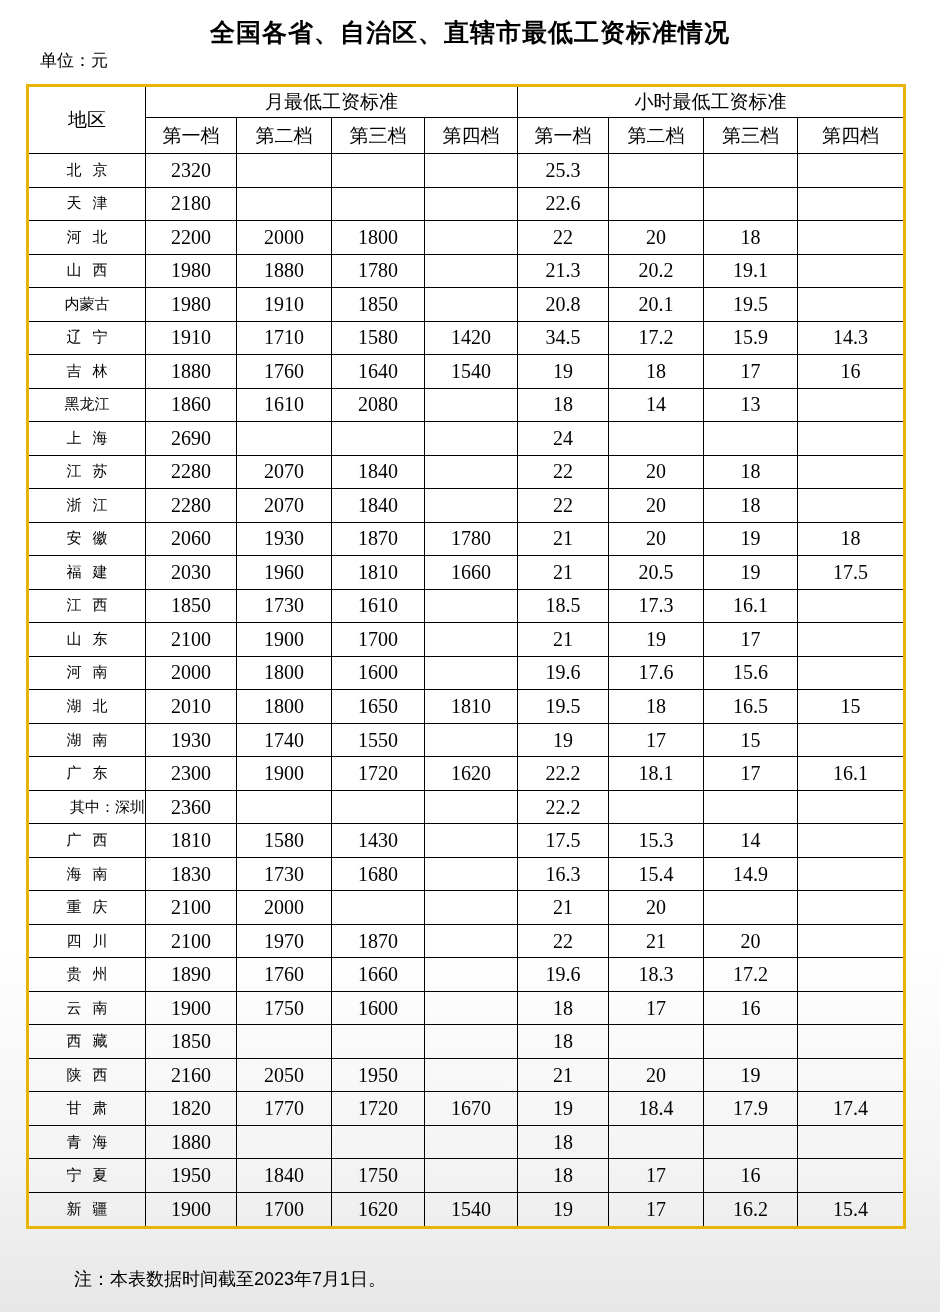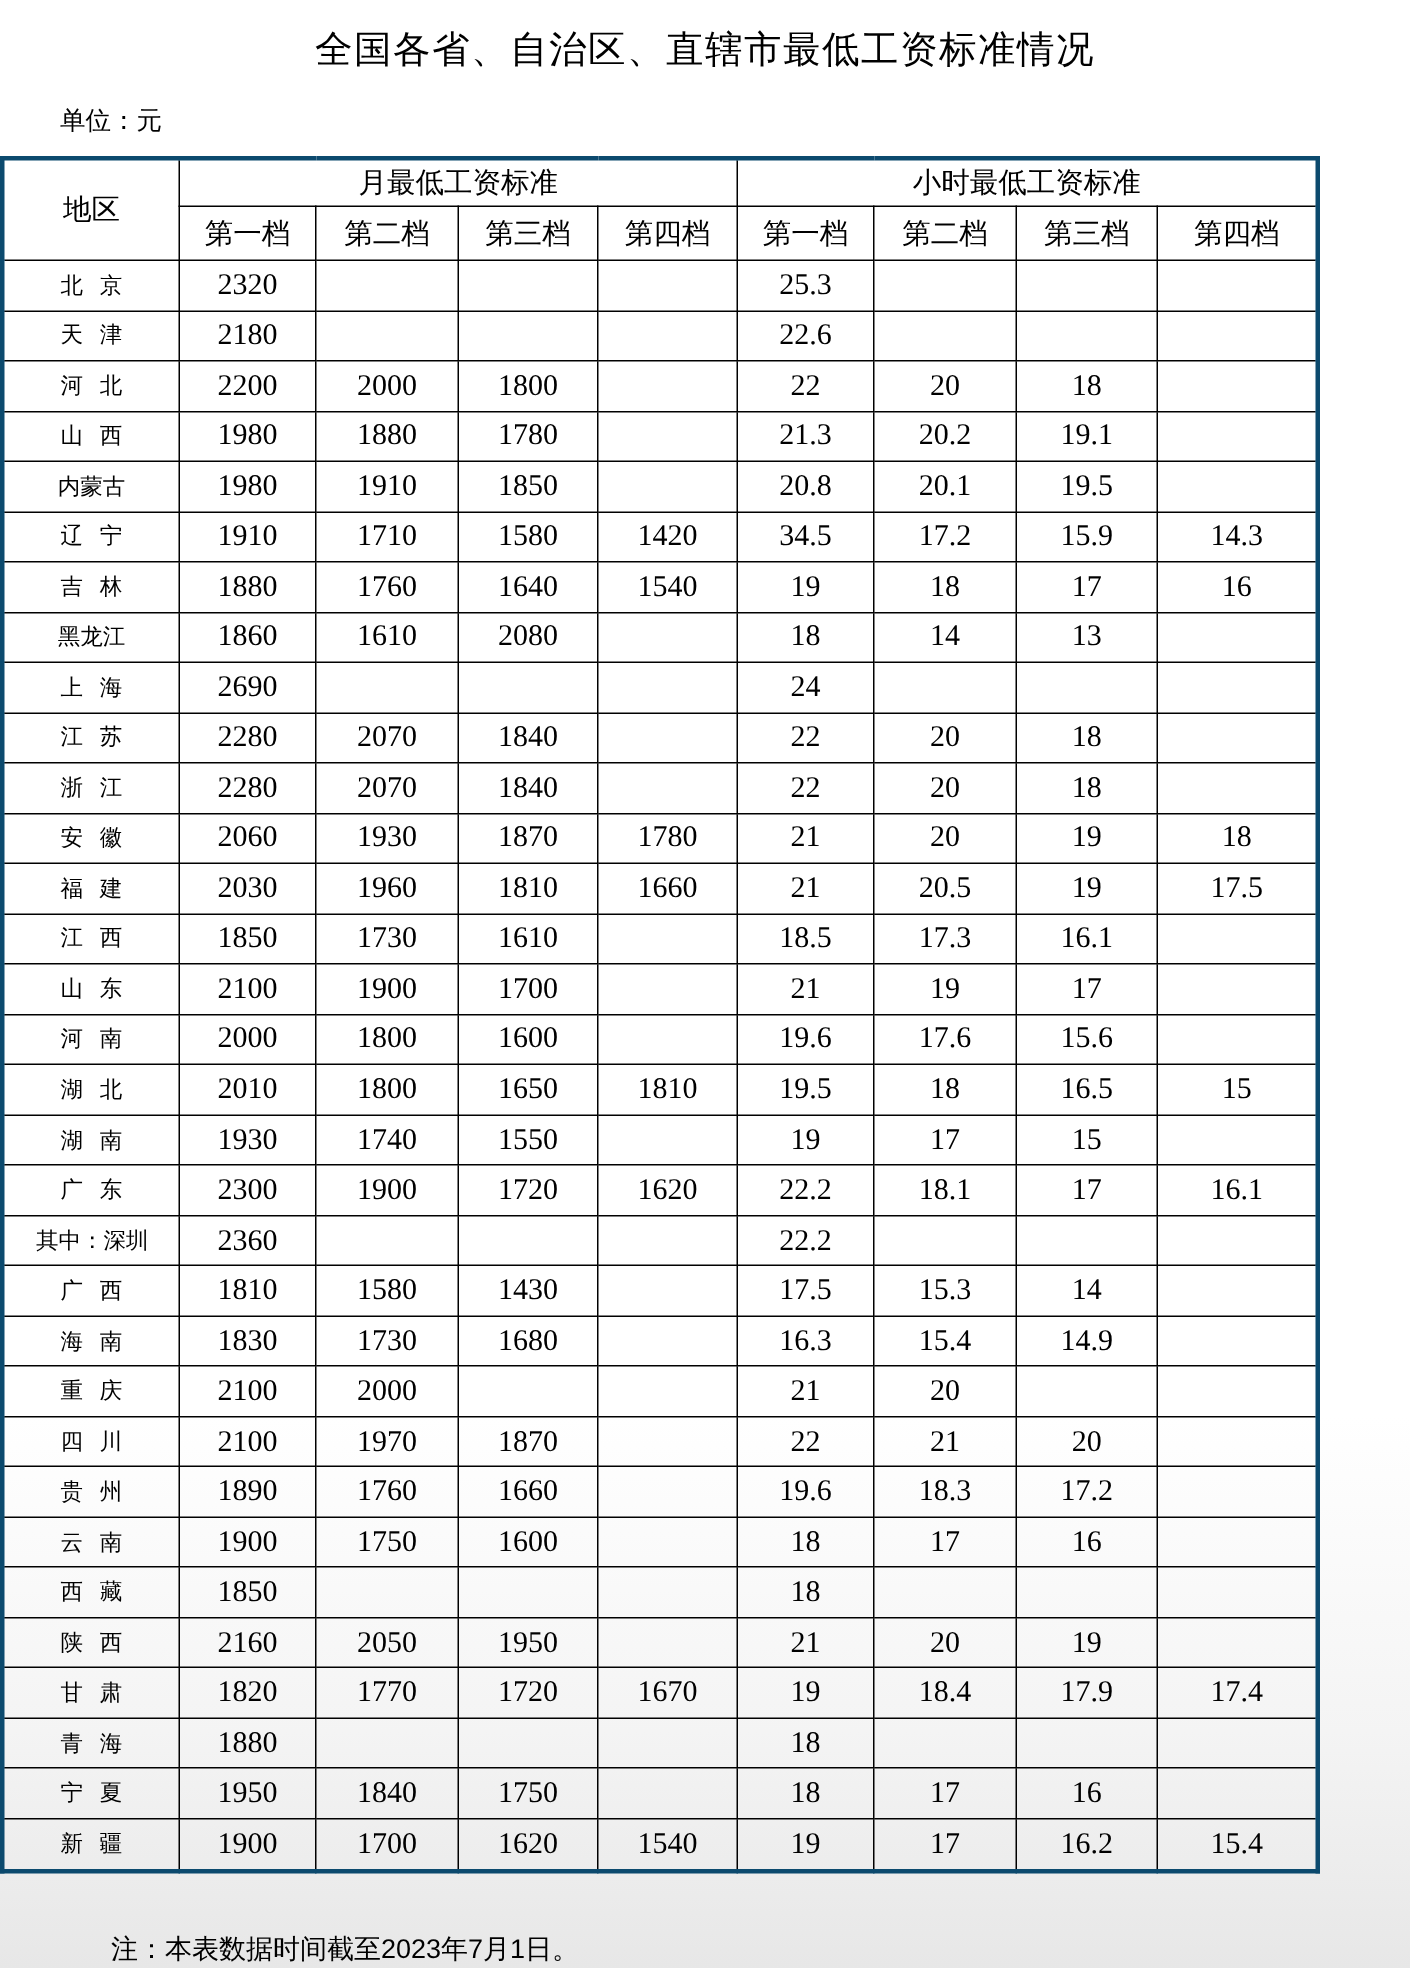--- a/index.html
+++ b/index.html
@@ -6,56 +6,57 @@
   body {
     width: 940px; height: 1312px;
     background: linear-gradient(180deg, #ffffff 0%, #ffffff 72%, #f4f4f4 88%, #e7e7e7 100%);
     font-family: "Liberation Sans", sans-serif;
     color: #000;
     overflow: hidden;
   }
   .page-title {
     text-align: center;
     font-size: 25px;
-    font-weight: 400;
+    font-weight: 700;
     letter-spacing: 1px;
     padding-top: 16px;
-    margin: 0 0 20px 0;
+    margin: 0 0 0 0;
   }
   .unit-label {
     margin-left: 40px;
     font-size: 17px;
     margin-bottom: 12px;
   }
   table.wage-table {
     border-collapse: collapse;
     table-layout: fixed;
+    margin-left: 26px;
     width: 877px;
     height: 1145px;
-    border: 3px solid #0c4a6e;
+    border: 3px solid #eab308;
   }
   .wage-table th, .wage-table td {
     border: 1px solid #000;
     text-align: center;
     vertical-align: middle;
     padding: 0;
     overflow: hidden;
   }
   .wage-table thead th {
     font-weight: 400;
     font-size: 19px;
   }
   .wage-table tr.group-header-row { height: 32px; }
   .wage-table tr.tier-header-row  { height: 36px; }
   .region-cell {
     font-size: 15px;
     word-spacing: 7px;
   }
   .region-cell.align-left {
-    text-align: center;
+    text-align: right;
     padding-left: 1px;
     word-spacing: 0;
   }
   .num-cell {
     font-family: "Liberation Serif", "DejaVu Serif", serif;
     font-size: 20px;
   }
   .table-note {
     margin: 38px 0 0 74px;
     font-size: 18px;

